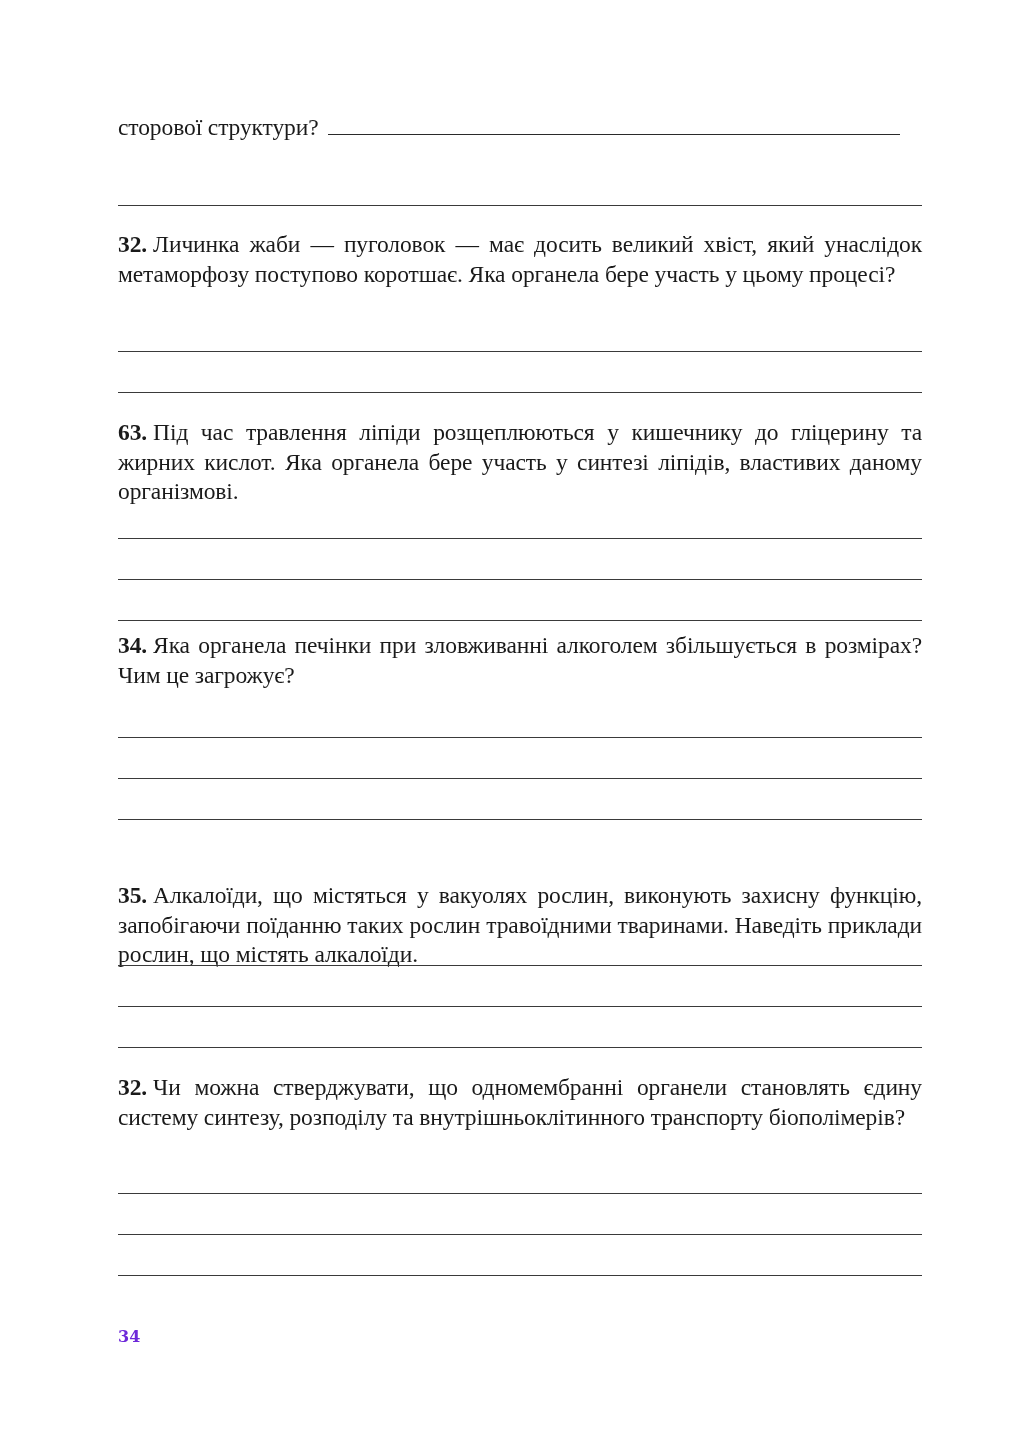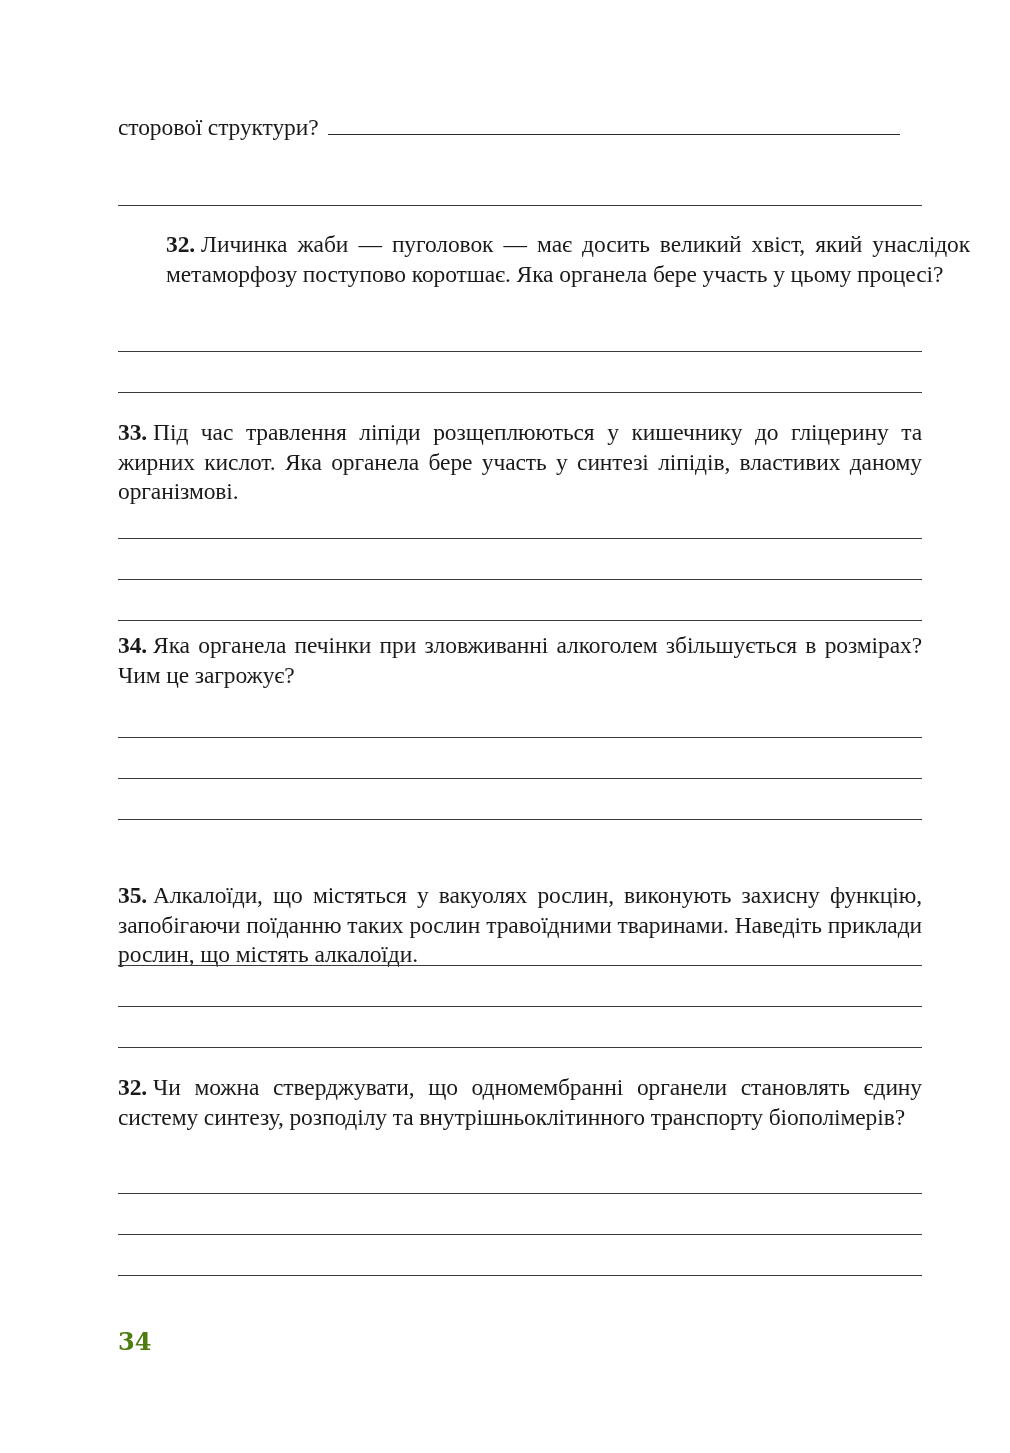--- a/index.html
+++ b/index.html
@@ -49,48 +49,48 @@
       width: 804px;
       height: 0;
       border-top: 1.6px solid #3a3a3a;
     }
     .page-number {
       position: absolute;
       left: 118px;
       top: 1327px;
       font-family: "DejaVu Serif", "Liberation Serif", serif;
       font-weight: bold;
-      font-size: 24px;
-      color: #4d7c0f;
+      font-size: 16px;
+      color: #6d28d9;
     }
   </style>
 </head>
 <body>
 
 <div class="page">
 
   <div class="question" style="top:113px;">
     <p class="q-text" style="margin-top:0;">
       <span>сторової структури?</span>
       <span class="inline-blank" style="width:572px; margin-left:4px;"></span>
     </p>
   </div>
   <div class="answer-line" style="top:205px;"></div>
 
-  <div class="question" style="top:230px;margin-left:48px;">
+  <div class="question" style="top:230px;">
     <p class="q-text">
       <span class="q-num">32.</span><span>Личинка жаби — пуголовок — має досить великий хвіст, який унаслідок метаморфозу поступово коротшає. Яка органела бере участь у цьому процесі?</span>
     </p>
   </div>
   <div class="answer-line" style="top:351px;"></div>
   <div class="answer-line" style="top:392px;"></div>
 
   <div class="question" style="top:418px;">
     <p class="q-text">
-      <span class="q-num">33.</span><span>Під час травлення ліпіди розщеплюються у кишечнику до гліцерину та жирних кислот. Яка органела бере участь у синтезі ліпідів, властивих даному організмові.</span>
+      <span class="q-num">63.</span><span>Під час травлення ліпіди розщеплюються у кишечнику до гліцерину та жирних кислот. Яка органела бере участь у синтезі ліпідів, властивих даному організмові.</span>
     </p>
   </div>
   <div class="answer-line" style="top:538px;"></div>
   <div class="answer-line" style="top:579px;"></div>
   <div class="answer-line" style="top:620px;"></div>
 
   <div class="question" style="top:631px;">
     <p class="q-text">
       <span class="q-num">34.</span><span>Яка органела печінки при зловживанні алкоголем збільшується в розмірах? Чим це загрожує?</span>
     </p>

